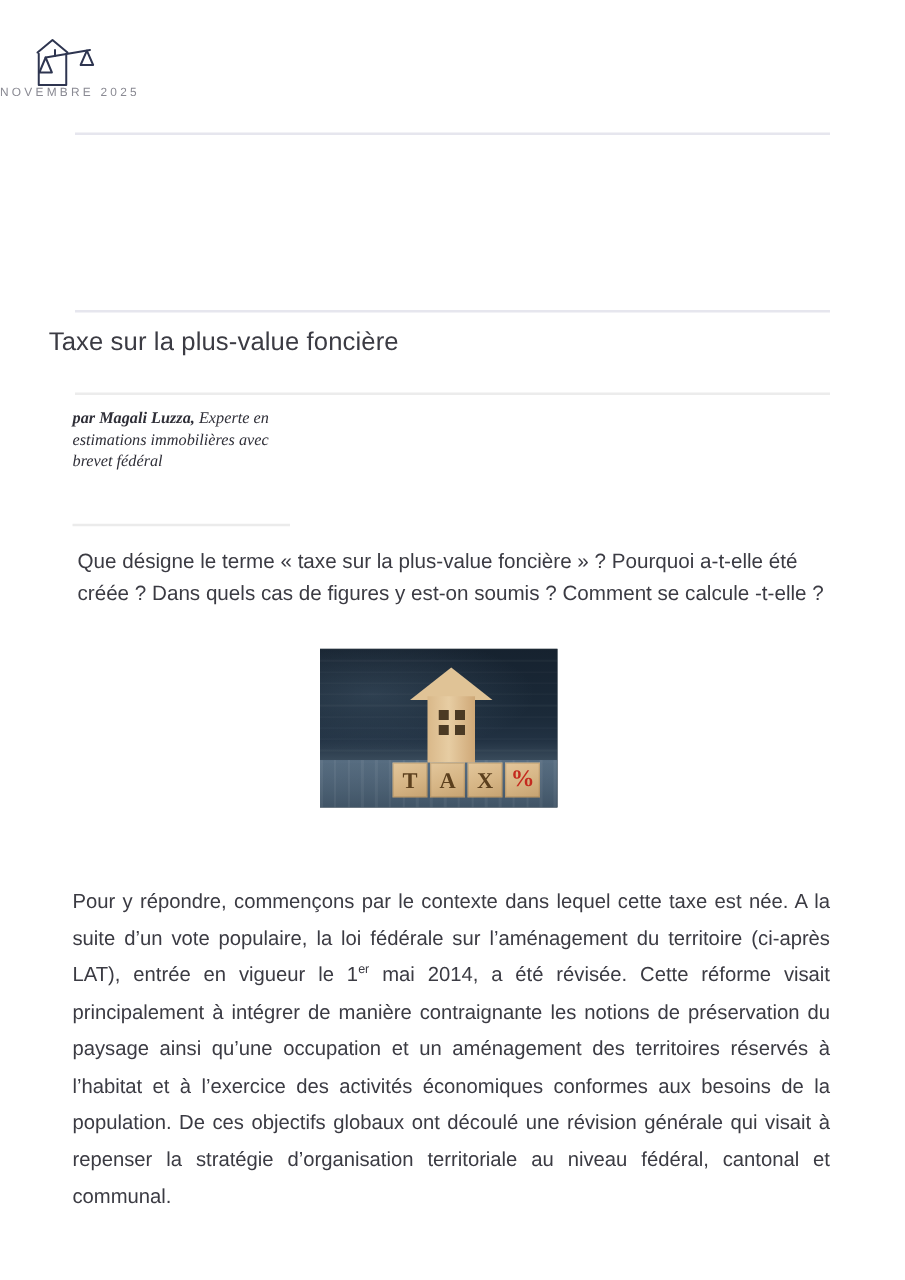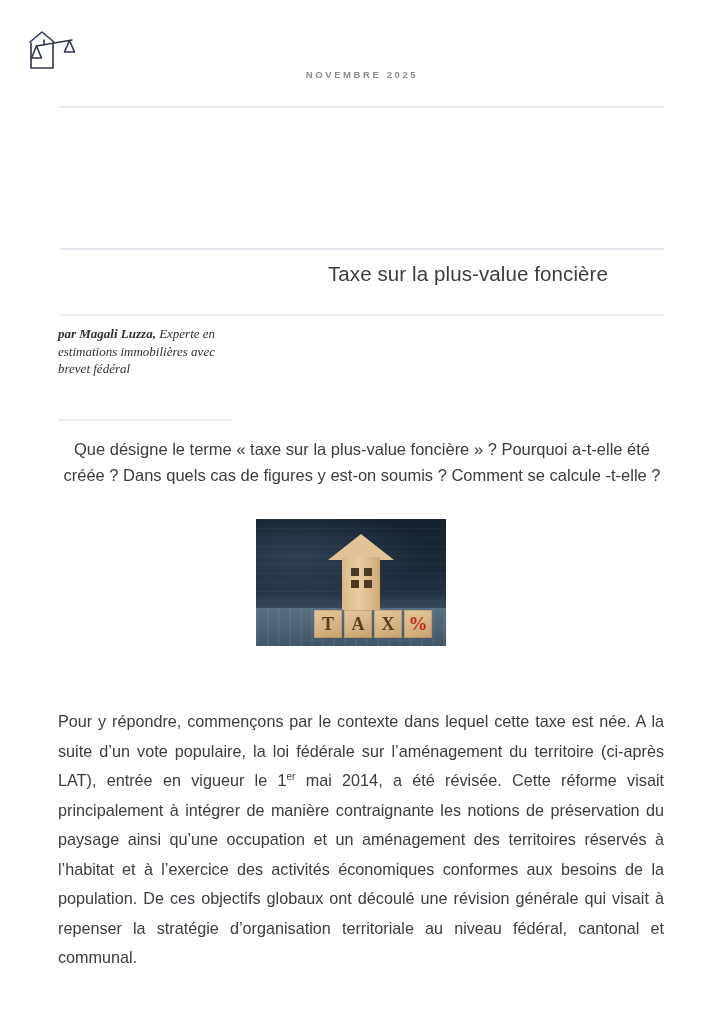--- a/index.html
+++ b/index.html
@@ -35,25 +35,25 @@
     height: 48px;
   }
   .logo svg { display: block; width: 58px; height: 48px; }
 
   
   .issue-date {
     position: absolute;
     left: 0;
     top: 69px;
     width: 724px;
-    text-align: center;
+    text-align: left;
     font-size: 9.5px;
     letter-spacing: 2.6px;
     color: #8a8a93;
-    font-weight: 700;
+    font-weight: 400;
   }
 
   
   .rule {
     position: absolute;
     height: 2px;
     background: #e6e6ee;
     border: 0;
   }
   .rule.rule-top    { left: 60px; width: 604px; top: 98px; }
@@ -85,25 +85,26 @@
   }
   .masthead .mh-line.line1 { font-size: 53px; letter-spacing: 1.5px; }
   .masthead .mh-line.line2 { font-size: 53px; letter-spacing: 2.5px; margin-top: 4px; }
 
   
   .article-title {
     position: absolute;
     left: 0;
     top: 262px;
     width: 608px;
-    text-align: right;
+    text-align: left;
     font-size: 20.5px;
     font-weight: 400;
     color: #3b3b43;
     letter-spacing: 0.1px;
+    padding-left: 39px;
   }
 
   
   .byline {
     position: absolute;
     left: 58px;
     top: 325px;
     width: 180px;
     font-family: "Liberation Serif", "DejaVu Serif", serif;
     font-style: italic;
@@ -128,21 +129,20 @@
     line-height: 24px;
     color: #3b3b43;
   }
 
   
   .lead-questions {
     position: absolute;
     left: 62px;
     top: 436px;
     width: 600px;
-    text-align: center;
     font-size: 16.5px;
     line-height: 26px;
     color: #3b3b43;
   }
 
   
   .figure {
     position: absolute;
     left: 256px;
     top: 519px;

